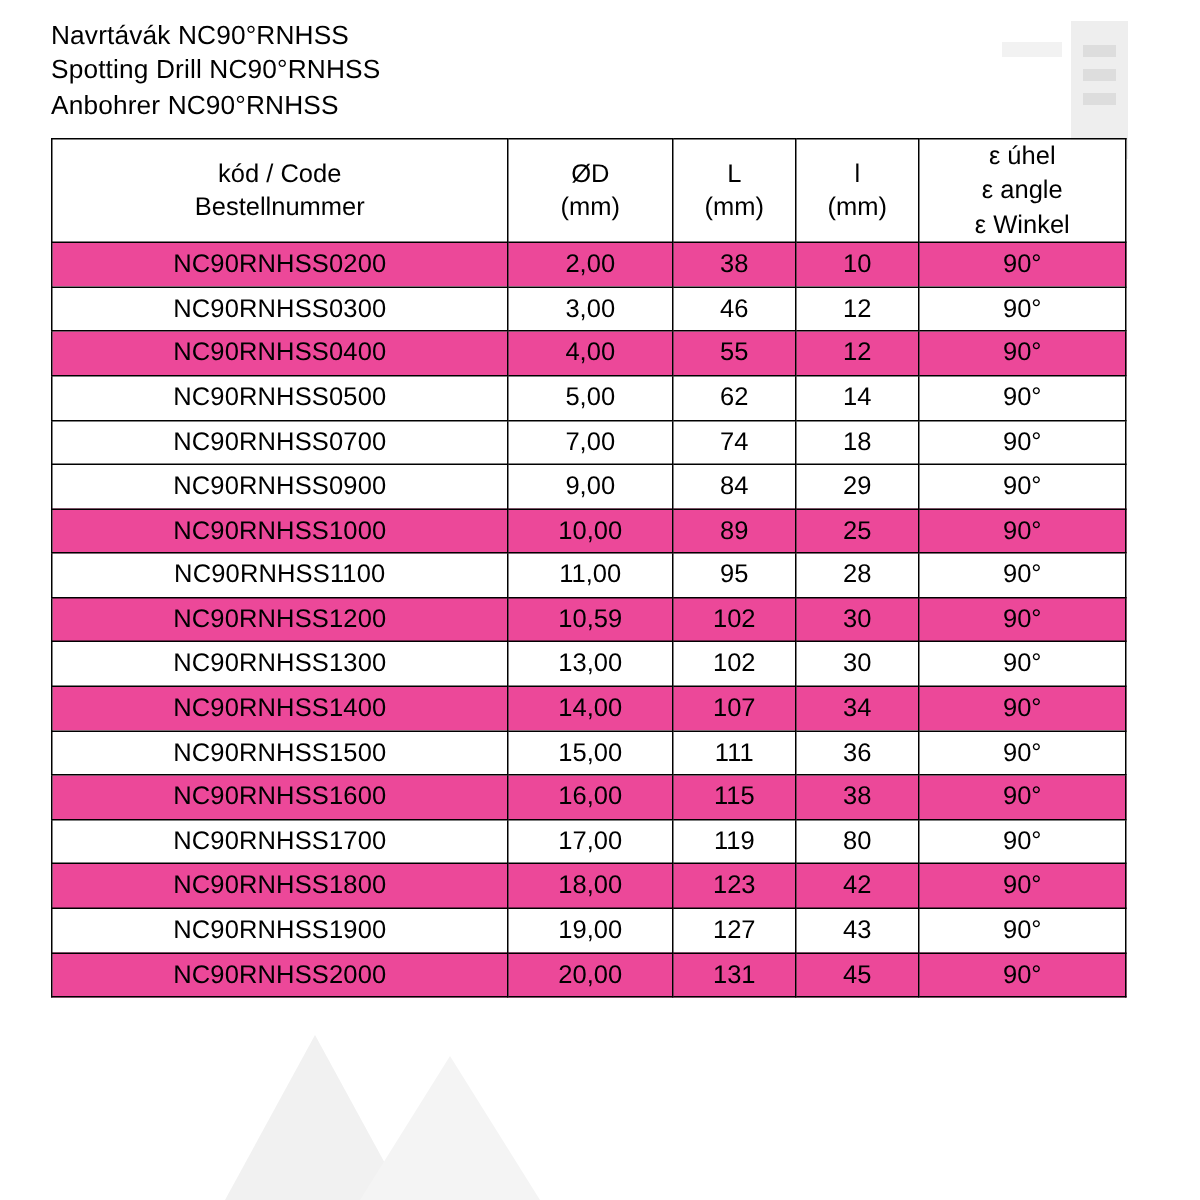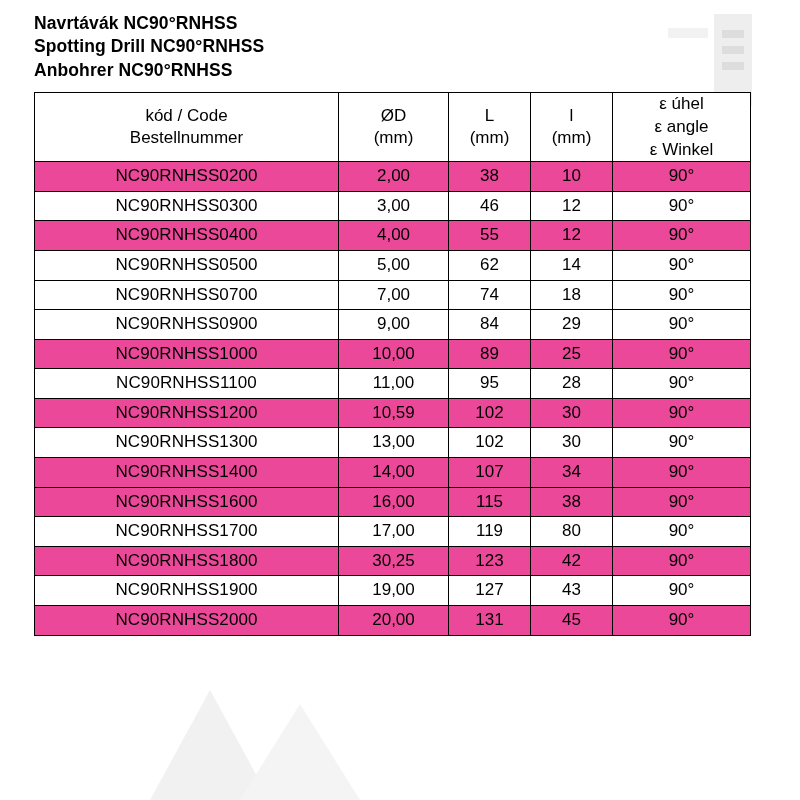--- a/index.html
+++ b/index.html
@@ -28,21 +28,21 @@
     position: relative;
     z-index: 2;
     padding: 12px 14px 0 34px;
     box-sizing: border-box;
   }
   .titles {
     margin: 0 0 10px 0;
   }
   .titles div {
     font-size: 17.5px;
-    font-weight: bold;
+    font-weight: normal;
     color: #000;
     line-height: 1.34;
     letter-spacing: 0.1px;
   }
   table.spec {
     border-collapse: collapse;
     width: 716px;
     table-layout: fixed;
     margin-top: 2px;
   }
@@ -207,37 +207,44 @@
           <td>30</td>
           <td>90°</td>
         </tr>
         <tr class="shaded">
           <td class="code">NC90RNHSS1400</td>
           <td>14,00</td>
           <td>107</td>
           <td>34</td>
           <td>90°</td>
         </tr>
+        <tr class="plain">
+          <td class="code">NC90RNHSS1500</td>
+          <td>15,00</td>
+          <td>111</td>
+          <td>36</td>
+          <td>90°</td>
+        </tr>
         <tr class="shaded">
           <td class="code">NC90RNHSS1600</td>
           <td>16,00</td>
           <td>115</td>
           <td>38</td>
           <td>90°</td>
         </tr>
         <tr class="plain">
           <td class="code">NC90RNHSS1700</td>
           <td>17,00</td>
           <td>119</td>
           <td>80</td>
           <td>90°</td>
         </tr>
         <tr class="shaded">
           <td class="code">NC90RNHSS1800</td>
-          <td>30,25</td>
+          <td>18,00</td>
           <td>123</td>
           <td>42</td>
           <td>90°</td>
         </tr>
         <tr class="plain">
           <td class="code">NC90RNHSS1900</td>
           <td>19,00</td>
           <td>127</td>
           <td>43</td>
           <td>90°</td>

